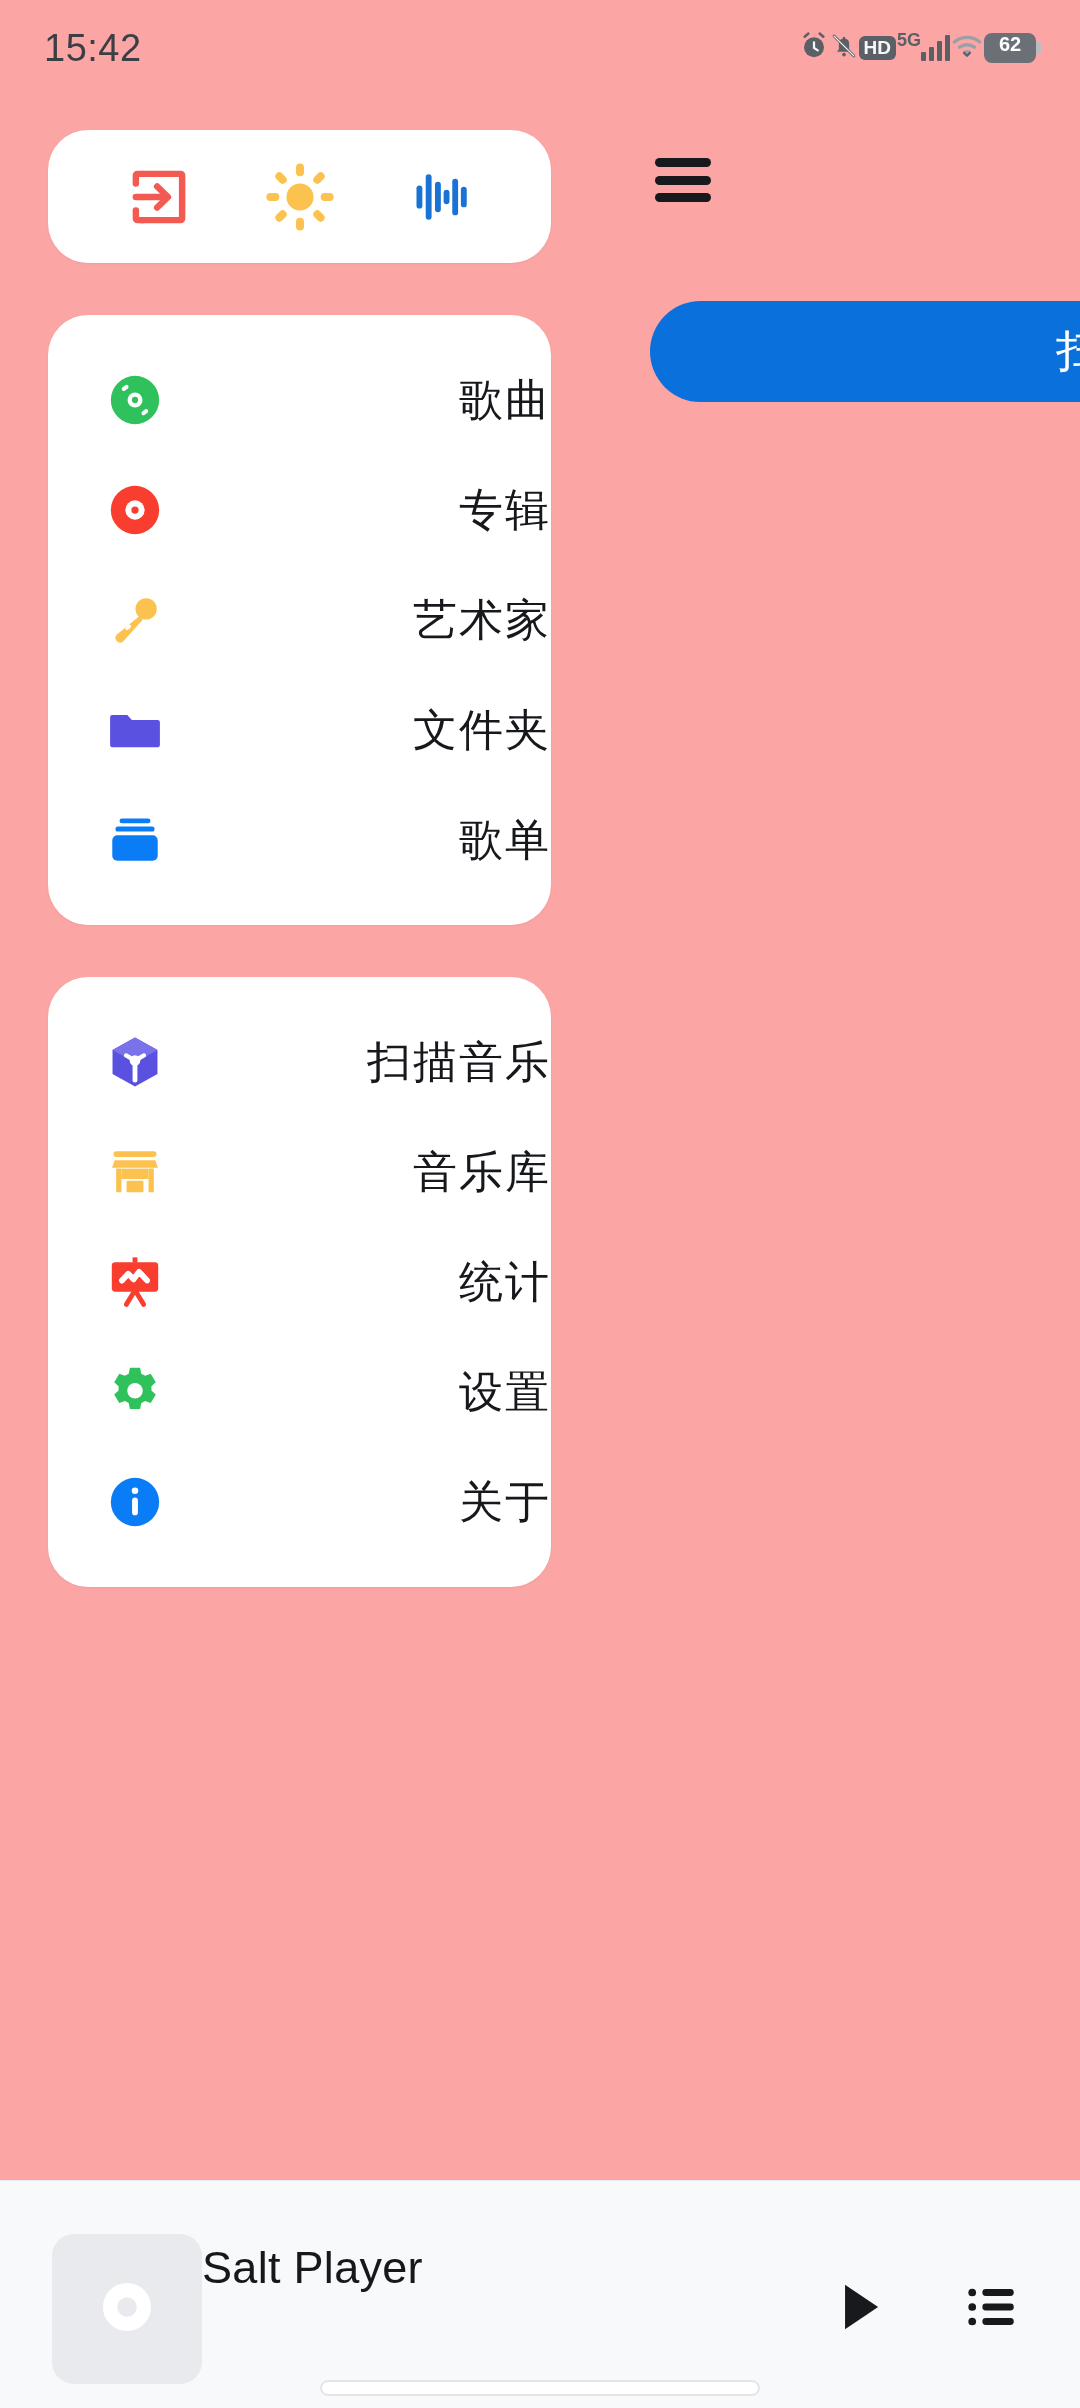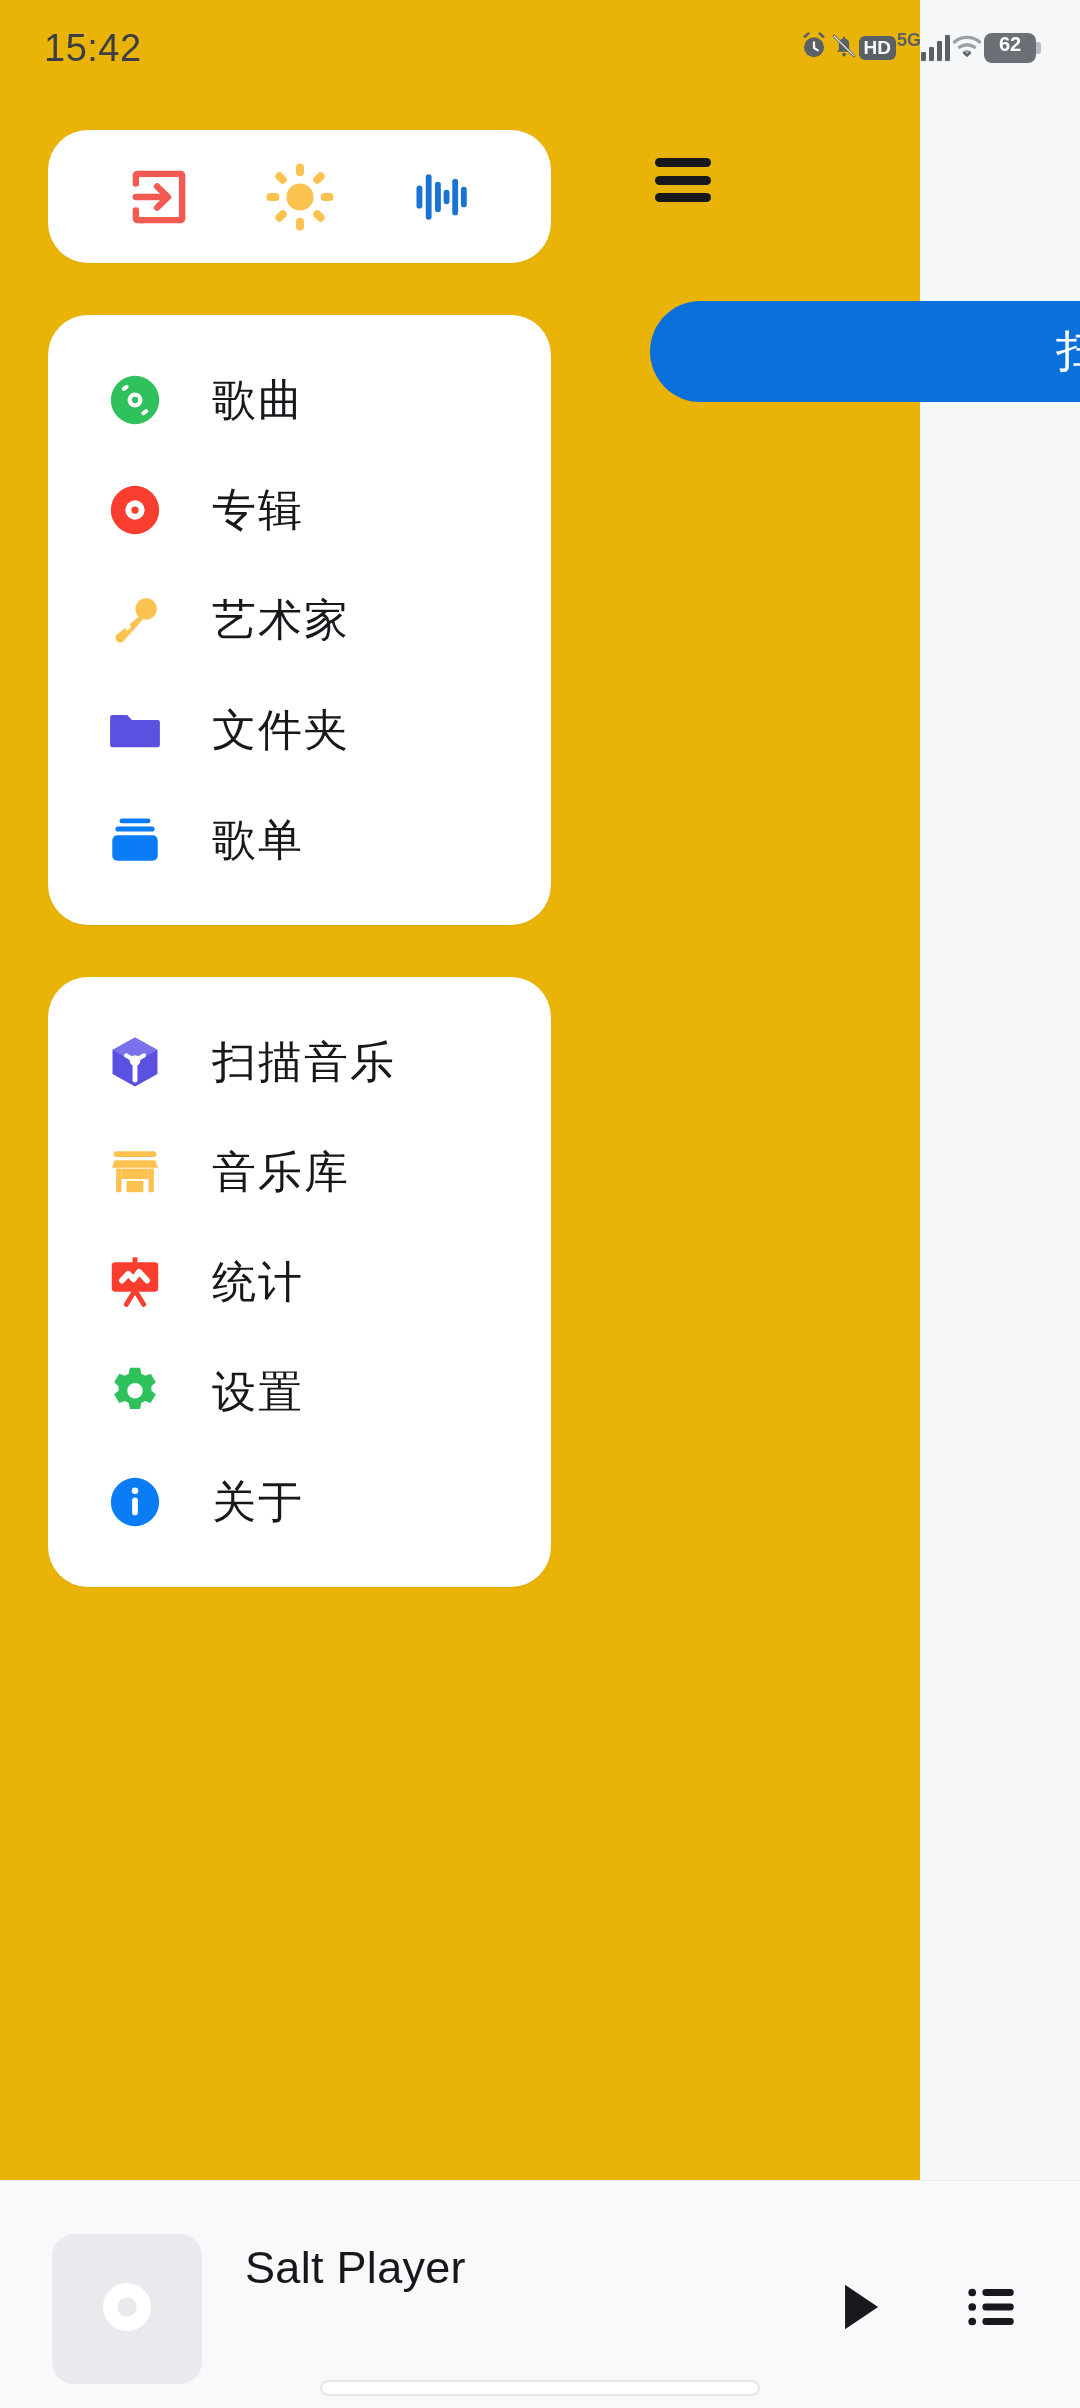--- a/index.html
+++ b/index.html
@@ -2,21 +2,21 @@
 <html><head>
 <meta charset="utf-8">
 <style>
   * { box-sizing: border-box; margin: 0; padding: 0; }
   html, body {
     width: 1080px; height: 2408px;
     background: #f6f7f9;
     font-family: "Liberation Sans", "DejaVu Sans", sans-serif;
     overflow: hidden;
   }
-  #screen { position: relative; width: 920px; height: 2408px; background: #eab308; }
+  #screen { position: relative; width: 1080px; height: 2408px; background: #fca5a5; }
 
   
   #status-bar {
     position: absolute; left: 0; top: 0; width: 1080px; height: 96px;
     display: flex; align-items: center; justify-content: space-between;
     padding: 0 44px;
   }
   #status-time { font-size: 38px; color: #3b3f45; letter-spacing: .5px; }
   #status-icons { display: flex; align-items: center; gap: 1px; }
   .sicon { display: block; }
@@ -55,21 +55,21 @@
   #quick-actions {
     height: 133px; display: flex; align-items: center; justify-content: space-around;
     padding: 0 40px;
   }
   .qa-btn { width: 90px; height: 90px; display: flex; align-items: center; justify-content: center; }
 
   
   #library-card { margin-top: 52px; padding: 30px 0; }
   #tools-card { margin-top: 52px; padding: 30px 0; }
   .menu-item {
-    height: 110px; display: flex; align-items: center; padding-left: 58px; gap: 48px;
+    height: 110px; display: flex; align-items: center; padding-left: 58px; gap: 48px; justify-content: space-between;
   }
   .menu-icon { width: 58px; height: 58px; display: flex; align-items: center; justify-content: center; flex: none; }
   .menu-label {
     font-size: 44px; color: #16181c; letter-spacing: 2px;
     font-family: "Liberation Sans", "DejaVu Sans", sans-serif;
   }
 
   
   #content { position: absolute; left: 551px; top: 96px; right: 0; bottom: 0; }
   #hamburger {
@@ -91,21 +91,21 @@
   
   #player {
     position: absolute; left: 0; bottom: 0; width: 1080px; height: 228px;
     background: #f8f9fb; border-top: 1px solid #e9ebef;
     display: flex; align-items: flex-start; padding: 53px 52px 0 52px;
   }
   #album-art {
     width: 150px; height: 150px; background: #e8eaee; border-radius: 22px;
     display: flex; align-items: center; justify-content: center; flex: none;
   }
-  #track-info { margin-left: 43px; padding-top: 8px; flex: 1; }
+  #track-info { padding-top: 8px; flex: 1; }
   #track-title { font-size: 45px; color: #16181c; letter-spacing: .3px; }
   #track-subtitle { font-size: 32px; color: #9aa0a8; margin-top: 8px; }
   #player-controls { display: flex; align-items: center; gap: 64px; padding-top: 38px; }
   .pc-btn { width: 70px; height: 70px; display: flex; align-items: center; justify-content: center; }
   #home-indicator {
     position: absolute; left: 50%; transform: translateX(-50%); bottom: 12px;
     width: 440px; height: 16px; border: 2px solid #e4e6ea; border-radius: 10px; background: #fff;
   }
 </style>
 </head>

